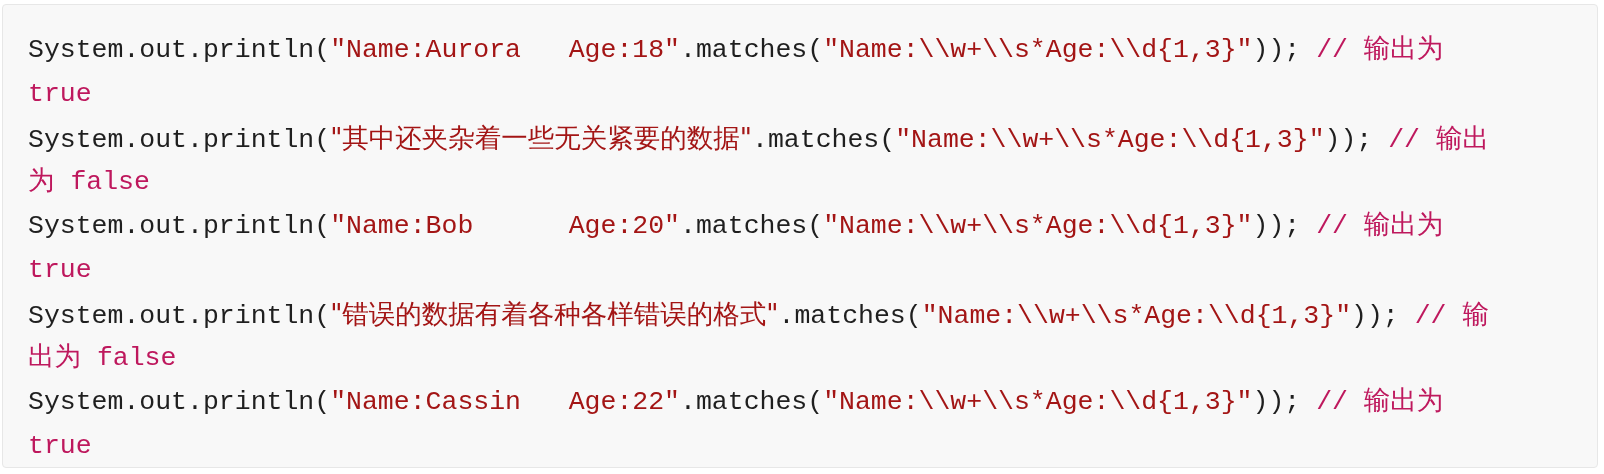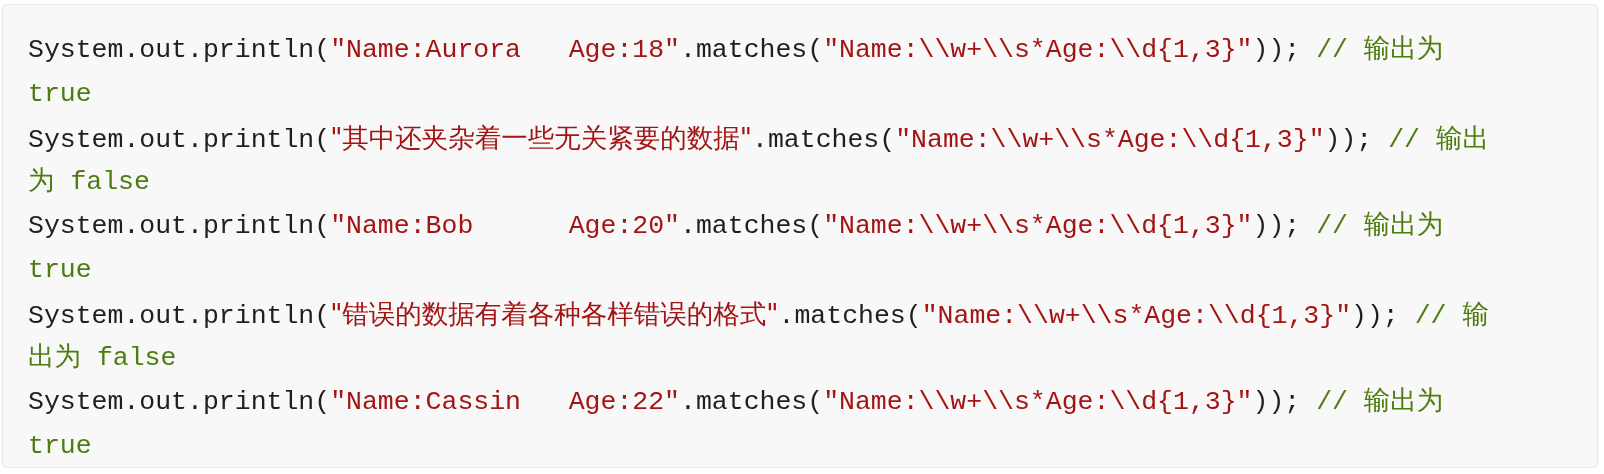--- a/index.html
+++ b/index.html
@@ -25,21 +25,21 @@
     .code {
       margin: 0;
       font-family: "Liberation Mono", "DejaVu Sans Mono", monospace;
       font-size: 26.5px;
       line-height: 44px;
       color: #1f1f1f;
       white-space: pre;
     }
     .line { display: block; height: 44px; }
     .str { color: #a31515; }
-    .cmt { color: #4d7c0f; }
+    .cmt { color: #be185d; }
     .cjk { font-family: "DejaVu Sans", sans-serif; }
   </style>
 </head>
 <body>
 
 <div class="code-block">
   <pre class="code"><span class="line"><span>System.out.println(</span><span class="str">"Name:Aurora   Age:18"</span><span>.matches(</span><span class="str">"Name:\\w+\\s*Age:\\d{1,3}"</span><span>));</span><span class="cmt"> // 输出为</span></span><span class="line cmt">true</span><span class="line"><span>System.out.println(</span><span class="str cjk">"其中还夹杂着一些无关紧要的数据"</span><span>.matches(</span><span class="str">"Name:\\w+\\s*Age:\\d{1,3}"</span><span>));</span><span class="cmt"> // 输出</span></span><span class="line cmt">为 false</span><span class="line"><span>System.out.println(</span><span class="str">"Name:Bob      Age:20"</span><span>.matches(</span><span class="str">"Name:\\w+\\s*Age:\\d{1,3}"</span><span>));</span><span class="cmt"> // 输出为</span></span><span class="line cmt">true</span><span class="line"><span>System.out.println(</span><span class="str cjk">"错误的数据有着各种各样错误的格式"</span><span>.matches(</span><span class="str">"Name:\\w+\\s*Age:\\d{1,3}"</span><span>));</span><span class="cmt"> // 输</span></span><span class="line cmt">出为 false</span><span class="line"><span>System.out.println(</span><span class="str">"Name:Cassin   Age:22"</span><span>.matches(</span><span class="str">"Name:\\w+\\s*Age:\\d{1,3}"</span><span>));</span><span class="cmt"> // 输出为</span></span><span class="line cmt">true</span></pre>
 </div>
 
 </body></html>

